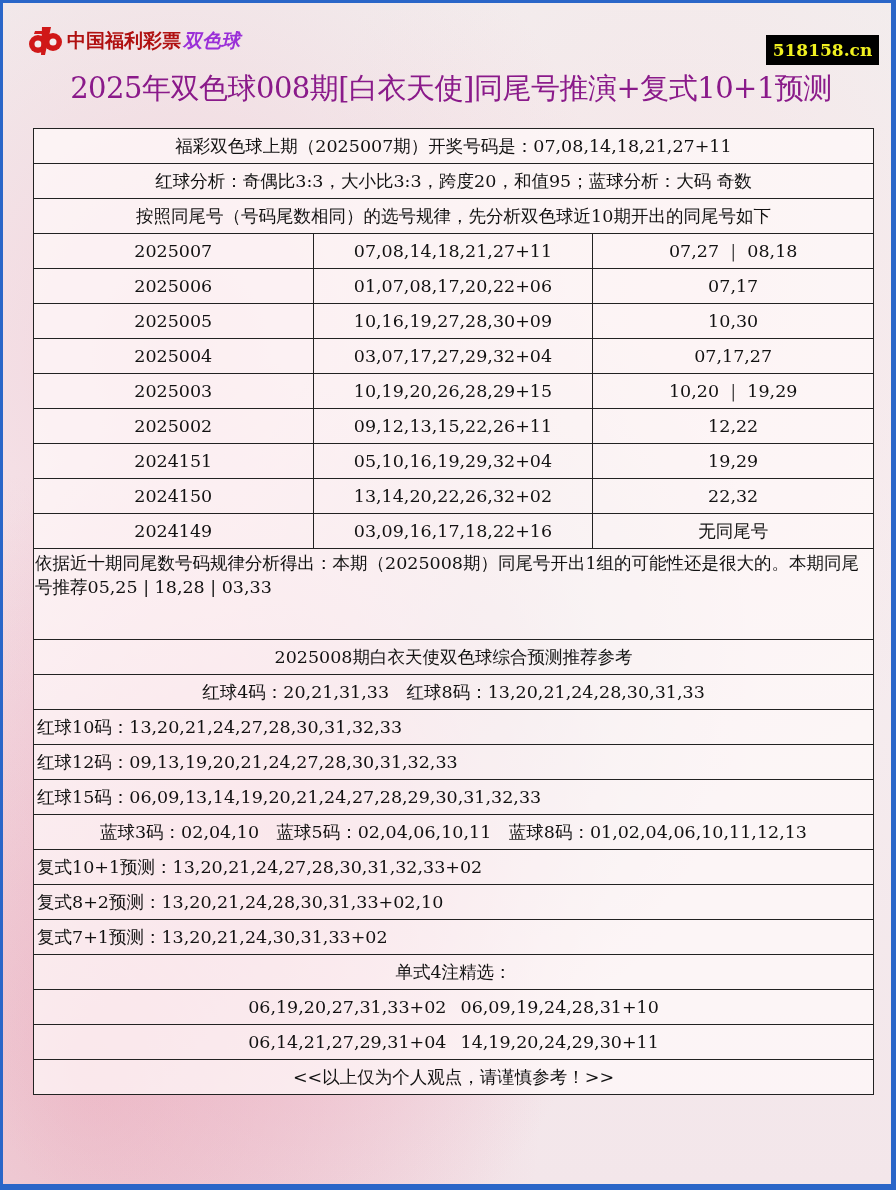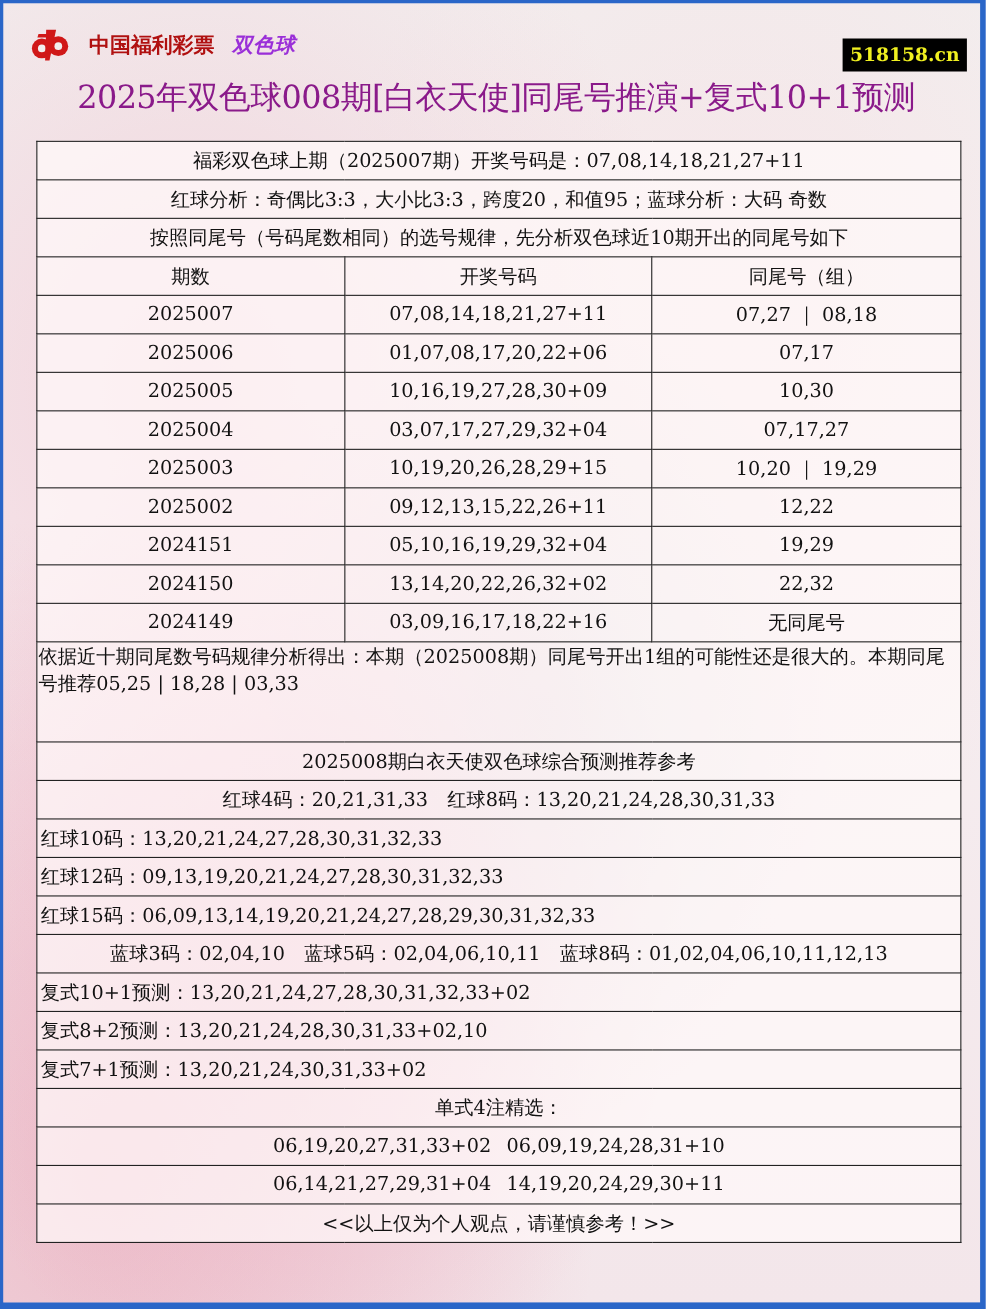--- a/index.html
+++ b/index.html
@@ -14,21 +14,21 @@
     background:
       radial-gradient(ellipse at 20% 30%, rgba(240,190,205,0.55), transparent 45%),
       radial-gradient(ellipse at 30% 70%, rgba(235,160,185,0.55), transparent 40%),
       radial-gradient(ellipse at 55% 55%, rgba(200,200,205,0.45), transparent 40%),
       radial-gradient(ellipse at 75% 25%, rgba(248,220,225,0.5), transparent 40%),
       radial-gradient(ellipse at 10% 90%, rgba(230,150,170,0.5), transparent 40%),
       linear-gradient(180deg, #f2eeee 0%, #f6eef0 40%, #f3e6ea 100%);
   }
   .logo {
     position: absolute; left: 22px; top: 22px; height: 32px;
-    display: flex; align-items: center; gap: 16px; justify-content: center;
+    display: flex; align-items: center; gap: 2px; justify-content: center;
   }
   .logo-mark { width: 40px; height: 32px; }
   .logo-text {
     font-family: "DejaVu Sans", "Liberation Sans", sans-serif;
     font-weight: bold; font-size: 19px; color: #b01010; letter-spacing: 0px;
   }
   .logo-ssq {
     font-family: "DejaVu Sans", "Liberation Sans", sans-serif;
     font-weight: bold; font-style: italic; font-size: 19px;
     color: #9a2fd8;
@@ -97,25 +97,20 @@
         <tr>
           <td colspan="3">福彩双色球上期（2025007期）开奖号码是：07,08,14,18,21,27+11</td>
         </tr>
     <tr>
           <td colspan="3">红球分析：奇偶比3:3，大小比3:3，跨度20，和值95；蓝球分析：大码 奇数</td>
         </tr>
     <tr>
           <td colspan="3">按照同尾号（号码尾数相同）的选号规律，先分析双色球近10期开出的同尾号如下</td>
         </tr>
     <tr>
-      <td>期数</td>
-      <td>开奖号码</td>
-      <td>同尾号（组）</td>
-    </tr>
-    <tr>
       <td>2025007</td>
       <td>07,08,14,18,21,27+11</td>
       <td>07,27 ｜ 08,18</td>
     </tr>
     <tr>
       <td>2025006</td>
       <td>01,07,08,17,20,22+06</td>
       <td>07,17</td>
     </tr>
     <tr>

